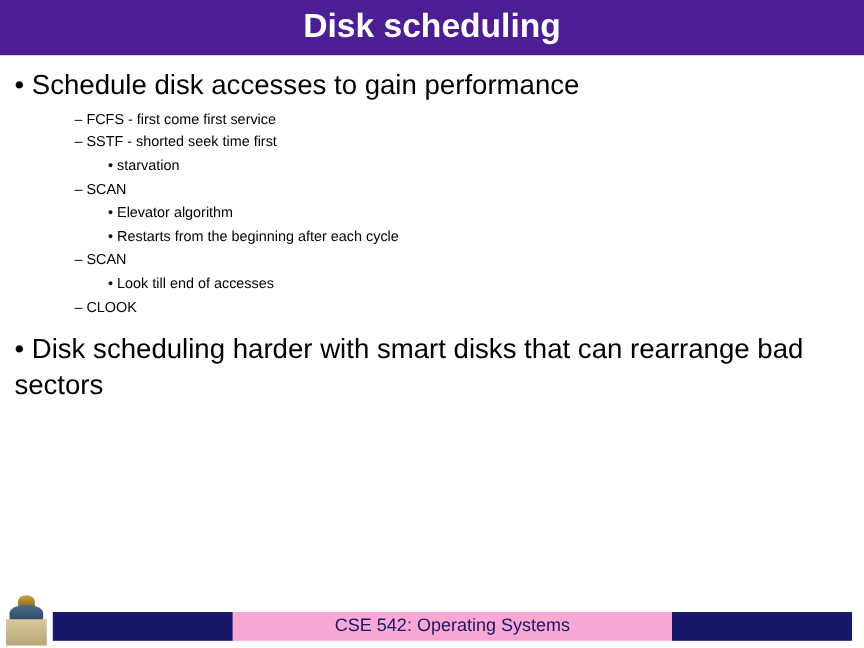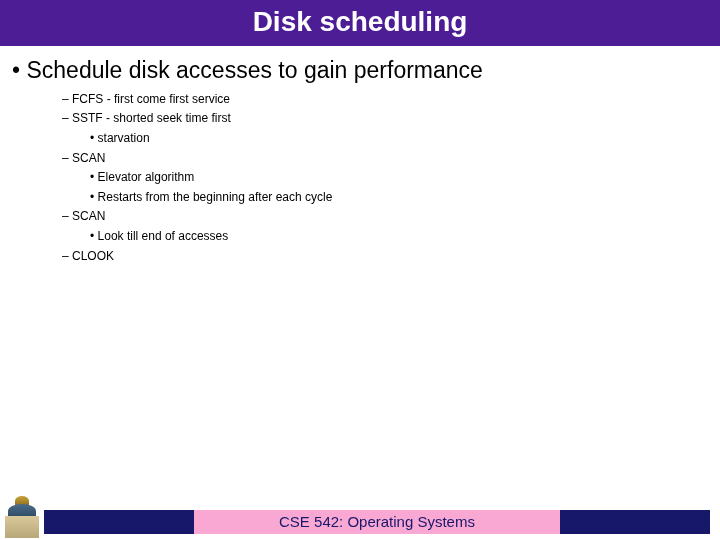--- a/index.html
+++ b/index.html
@@ -114,20 +114,21 @@
         <li class="dash">SSTF - shorted seek time first</li>
         <li class="bullet">starvation</li>
         <li class="dash">SCAN</li>
         <li class="bullet">Elevator algorithm</li>
         <li class="bullet">Restarts from the beginning after each cycle</li>
         <li class="dash">SCAN</li>
         <li class="bullet">Look till end of accesses</li>
         <li class="dash">CLOOK</li>
       </ul>
     </li>
+    <li>Disk scheduling harder with smart disks that can rearrange bad sectors</li>
   </ul>
 </div>
 
 <div class="footer">
   <div class="footer-icon">
     <div class="dome-top"></div>
     <div class="dome-roof"></div>
     <div class="dome-base"></div>
   </div>
   <div class="footer-bar">

